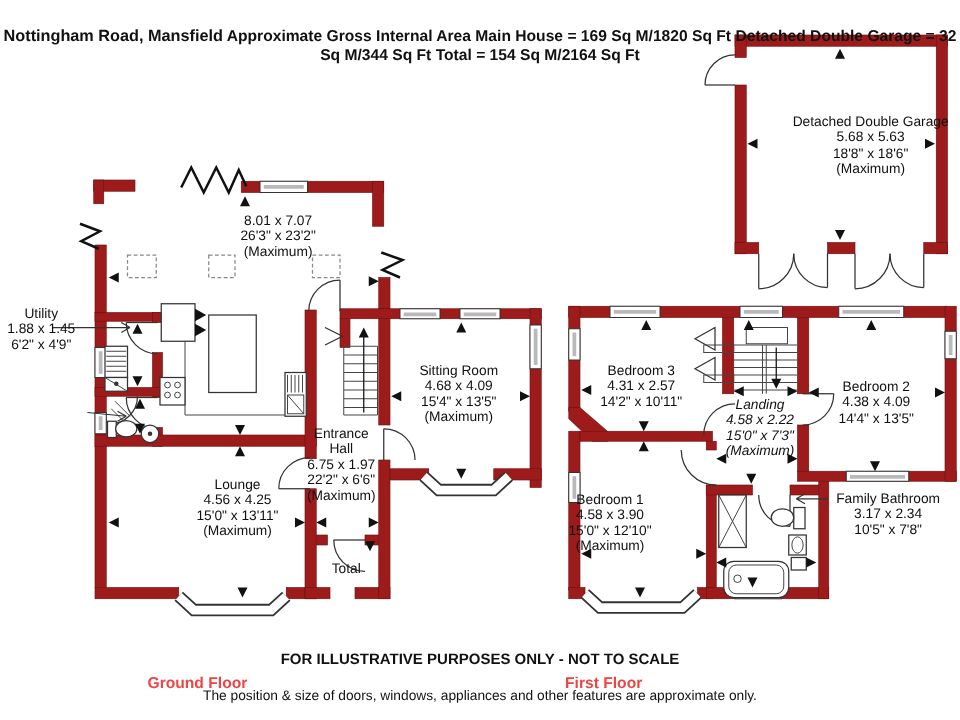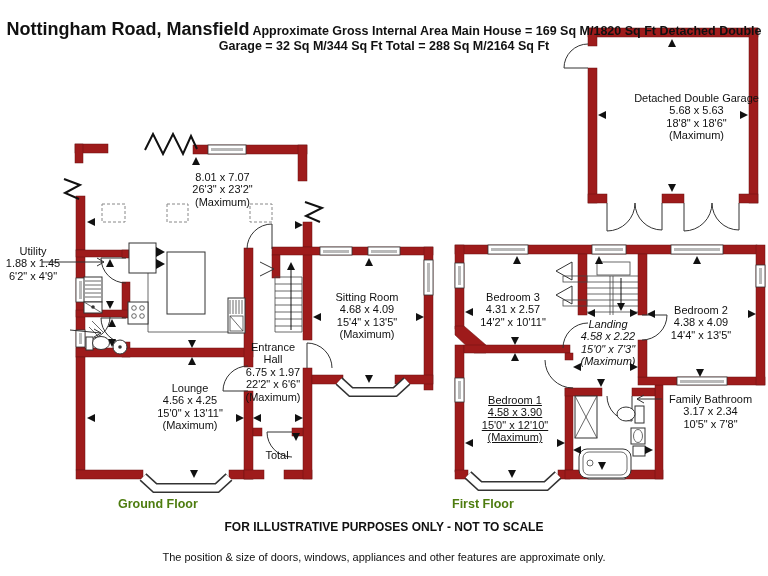--- a/index.html
+++ b/index.html
@@ -11,24 +11,24 @@
   .pane{fill:#b9b9b9;}
   .ln{stroke:#333;stroke-width:1;fill:none;}
   .thin{stroke:#444;stroke-width:.8;fill:none;}
   .fix{fill:#fff;stroke:#333;stroke-width:1;}
   .arc{stroke:#333;stroke-width:1;fill:none;}
   .arr{fill:#111;stroke:none;}
   .zig{stroke:#111;stroke-width:2;fill:none;}
   .dash{stroke:#888;stroke-width:1;fill:none;stroke-dasharray:3,2;}
   .lbl{position:absolute;text-align:center;font-size:11px;line-height:12.4px;color:#111;}
   .lbl span{display:block;}
-  .floor-lbl{position:absolute;font-weight:bold;font-size:12.5px;color:#4d7c0f;}
+  .floor-lbl{position:absolute;font-weight:bold;font-size:12.5px;color:#ef4444;margin-top:42px;}
   .title{position:absolute;left:0;right:0;top:22px;text-align:center;font-weight:bold;
          font-size:12.5px;line-height:14.5px;}
-  .title .t1{font-size:18px;}
+  .title .t1{font-size:13px;}
   .footer{position:absolute;left:0;right:0;top:520px;text-align:center;font-size:11px;line-height:15px;}
   .footer .f1{font-weight:bold;font-size:12px;}
 </style>
 </head>
 <body>
 
 <div id="stage">
 
 <svg width="768" height="576" viewBox="0 0 768 576">
 
@@ -323,21 +323,21 @@
       <path class="arr" d="M748,115 l-8,-4 v8 Z"></path>
     </g>
   </g>
 </svg>
 
   <div class="title">
     <span class="t1">Nottingham Road, Mansfield</span>
     <span>Approximate Gross Internal Area</span>
     <span>Main House = 169 Sq M/1820 Sq Ft</span>
     <span>Detached Double Garage = 32 Sq M/344 Sq Ft</span>
-    <span>Total = 288 Sq M/2164 Sq Ft</span>
+    <span>Total = 154 Sq M/2164 Sq Ft</span>
   </div>
 
   <div class="lbl" style="left:619px;top:92px;width:155px;">
     <span>Detached Double Garage</span>
     <span>5.68 x 5.63</span>
     <span>18'8" x 18'6"</span>
     <span>(Maximum)</span>
   </div>
 
   <div class="lbl" style="left:120px;top:171px;width:205px;">
@@ -391,21 +391,21 @@
     <span>15'0" x 7'3"</span>
     <span>(Maximum)</span>
   </div>
 
   <div class="lbl" style="left:651px;top:304px;width:100px;">
     <span>Bedroom 2</span>
     <span>4.38 x 4.09</span>
     <span>14'4" x 13'5"</span>
   </div>
 
-  <div class="lbl" style="left:465px;top:394px;width:100px;text-decoration:underline;">
+  <div class="lbl" style="left:438px;top:394px;width:100px;">
     <span>Bedroom 1</span>
     <span>4.58 x 3.90</span>
     <span>15'0" x 12'10"</span>
     <span>(Maximum)</span>
   </div>
 
   <div class="lbl" style="left:658px;top:393px;width:105px;">
     <span>Family Bathroom</span>
     <span>3.17 x 2.34</span>
     <span>10'5" x 7'8"</span>

